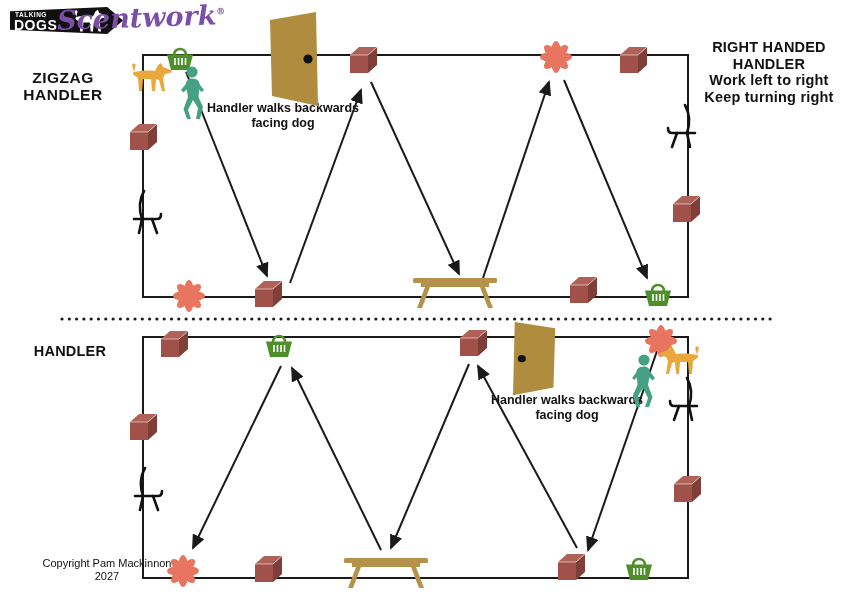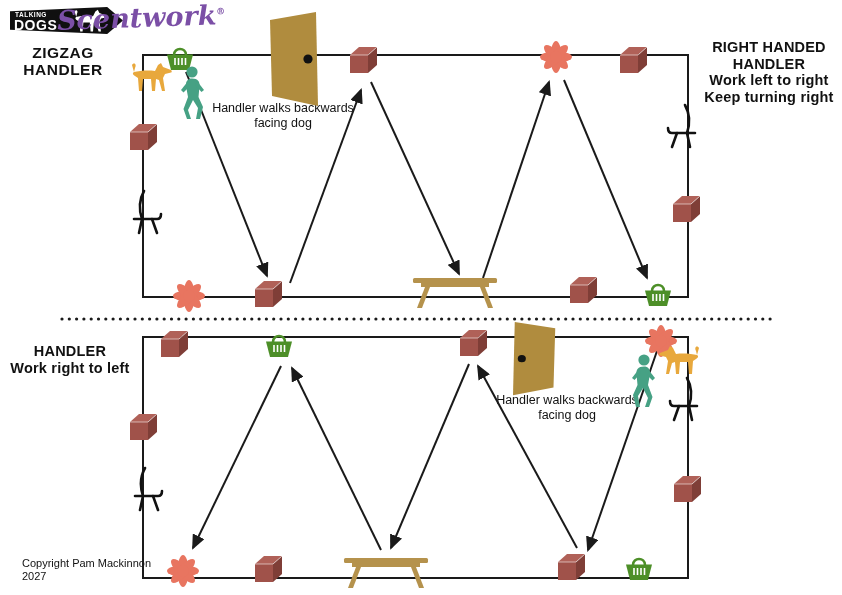--- a/index.html
+++ b/index.html
@@ -3,22 +3,22 @@
 <meta charset="utf-8">
 <style>
   html,body{margin:0;padding:0;background:#fff;}
   #canvas{
     position:relative;width:842px;height:595px;background:var(--page_bg,#fff);
     font-family:"Liberation Sans",sans-serif;color:var(--text_black,#111);
     overflow:hidden;
   }
   .abs{position:absolute;}
   .note{font-weight:bold;text-align:center;font-size:14.5px;line-height:16.5px;letter-spacing:.2px;}
-  .small-note{font-size:12.5px;line-height:15px;text-align:center;font-weight:400;}
-  .copyright{font-size:11px;line-height:12.5px;font-weight:400;}
+  .small-note{font-size:12.5px;line-height:15px;text-align:center;font-weight:700;}
+  .copyright{font-size:11px;line-height:12.5px;font-weight:400;text-align:center;}
   .title{font-weight:bold;font-size:15.5px;line-height:17px;text-align:center;letter-spacing:.5px;}
 
   
   #logo-banner{
     position:absolute;left:10px;top:7px;width:113px;height:27px;background:#101010;
     clip-path:polygon(0 16%,86% 0,100% 50%,86% 100%,0 84%);
   }
   #logo-talking{position:absolute;left:5px;top:4px;font-size:6.5px;font-weight:bold;color:#fff;letter-spacing:.5px;}
   #logo-dogs{position:absolute;left:4px;top:10px;font-size:14px;font-weight:bold;color:#fff;letter-spacing:.5px;}
   #logo-script{
@@ -55,35 +55,34 @@
     <div id="logo-banner">
       <span id="logo-talking">TALKING</span>
       <span id="logo-dogs">DOGS</span>
       <svg width="58" height="24" viewBox="0 0 46 30" style="position:absolute;left:50px;top:2px;">
         <path fill="#ffffff" d="M5,3 C7,0 10,2 8,6 L7,10 C12,9 20,8 28,9 L31,3 L34,1 L36,5 L44,8 C45,9 45,10.5 44,10.5 L38,12 L36,16 L38,28 L35,28 L32,18 L29,17 L28,28 L25,28 L24,17 L16,17 L15,28 L12,28 L11,16 L8,14 C6,13 5,11 7,10 Z"></path>
       </svg>
     </div>
     <div id="logo-script"><span>Scentwork</span><sup>®</sup></div>
   </div>
 
-  <div class="abs title" style="left:12px;top:44px;width:102px;">
+  <div class="abs title" style="left:12px;top:69px;width:102px;">
     <div>ZIGZAG</div>
       <div>HANDLER</div>
   </div>
 
   <div class="abs note" style="left:696px;top:39px;width:146px;">
     <div>RIGHT HANDED</div>
     <div>HANDLER</div>
     <div>Work left to right</div>
     <div>Keep turning right</div>
   </div>
 
   <div class="abs note" style="left:2px;top:343px;width:136px;">
     <div>HANDLER</div>
-    <div>Work right to left</div>
   </div>
 
   <div class="abs small-note" style="left:204px;top:101px;width:158px;">
     <div>Handler walks backwards</div>
     <div>facing dog</div>
   </div>
 
   <div class="abs small-note" style="left:488px;top:393px;width:158px;">
     <div>Handler walks backwards</div>
     <div>facing dog</div>

